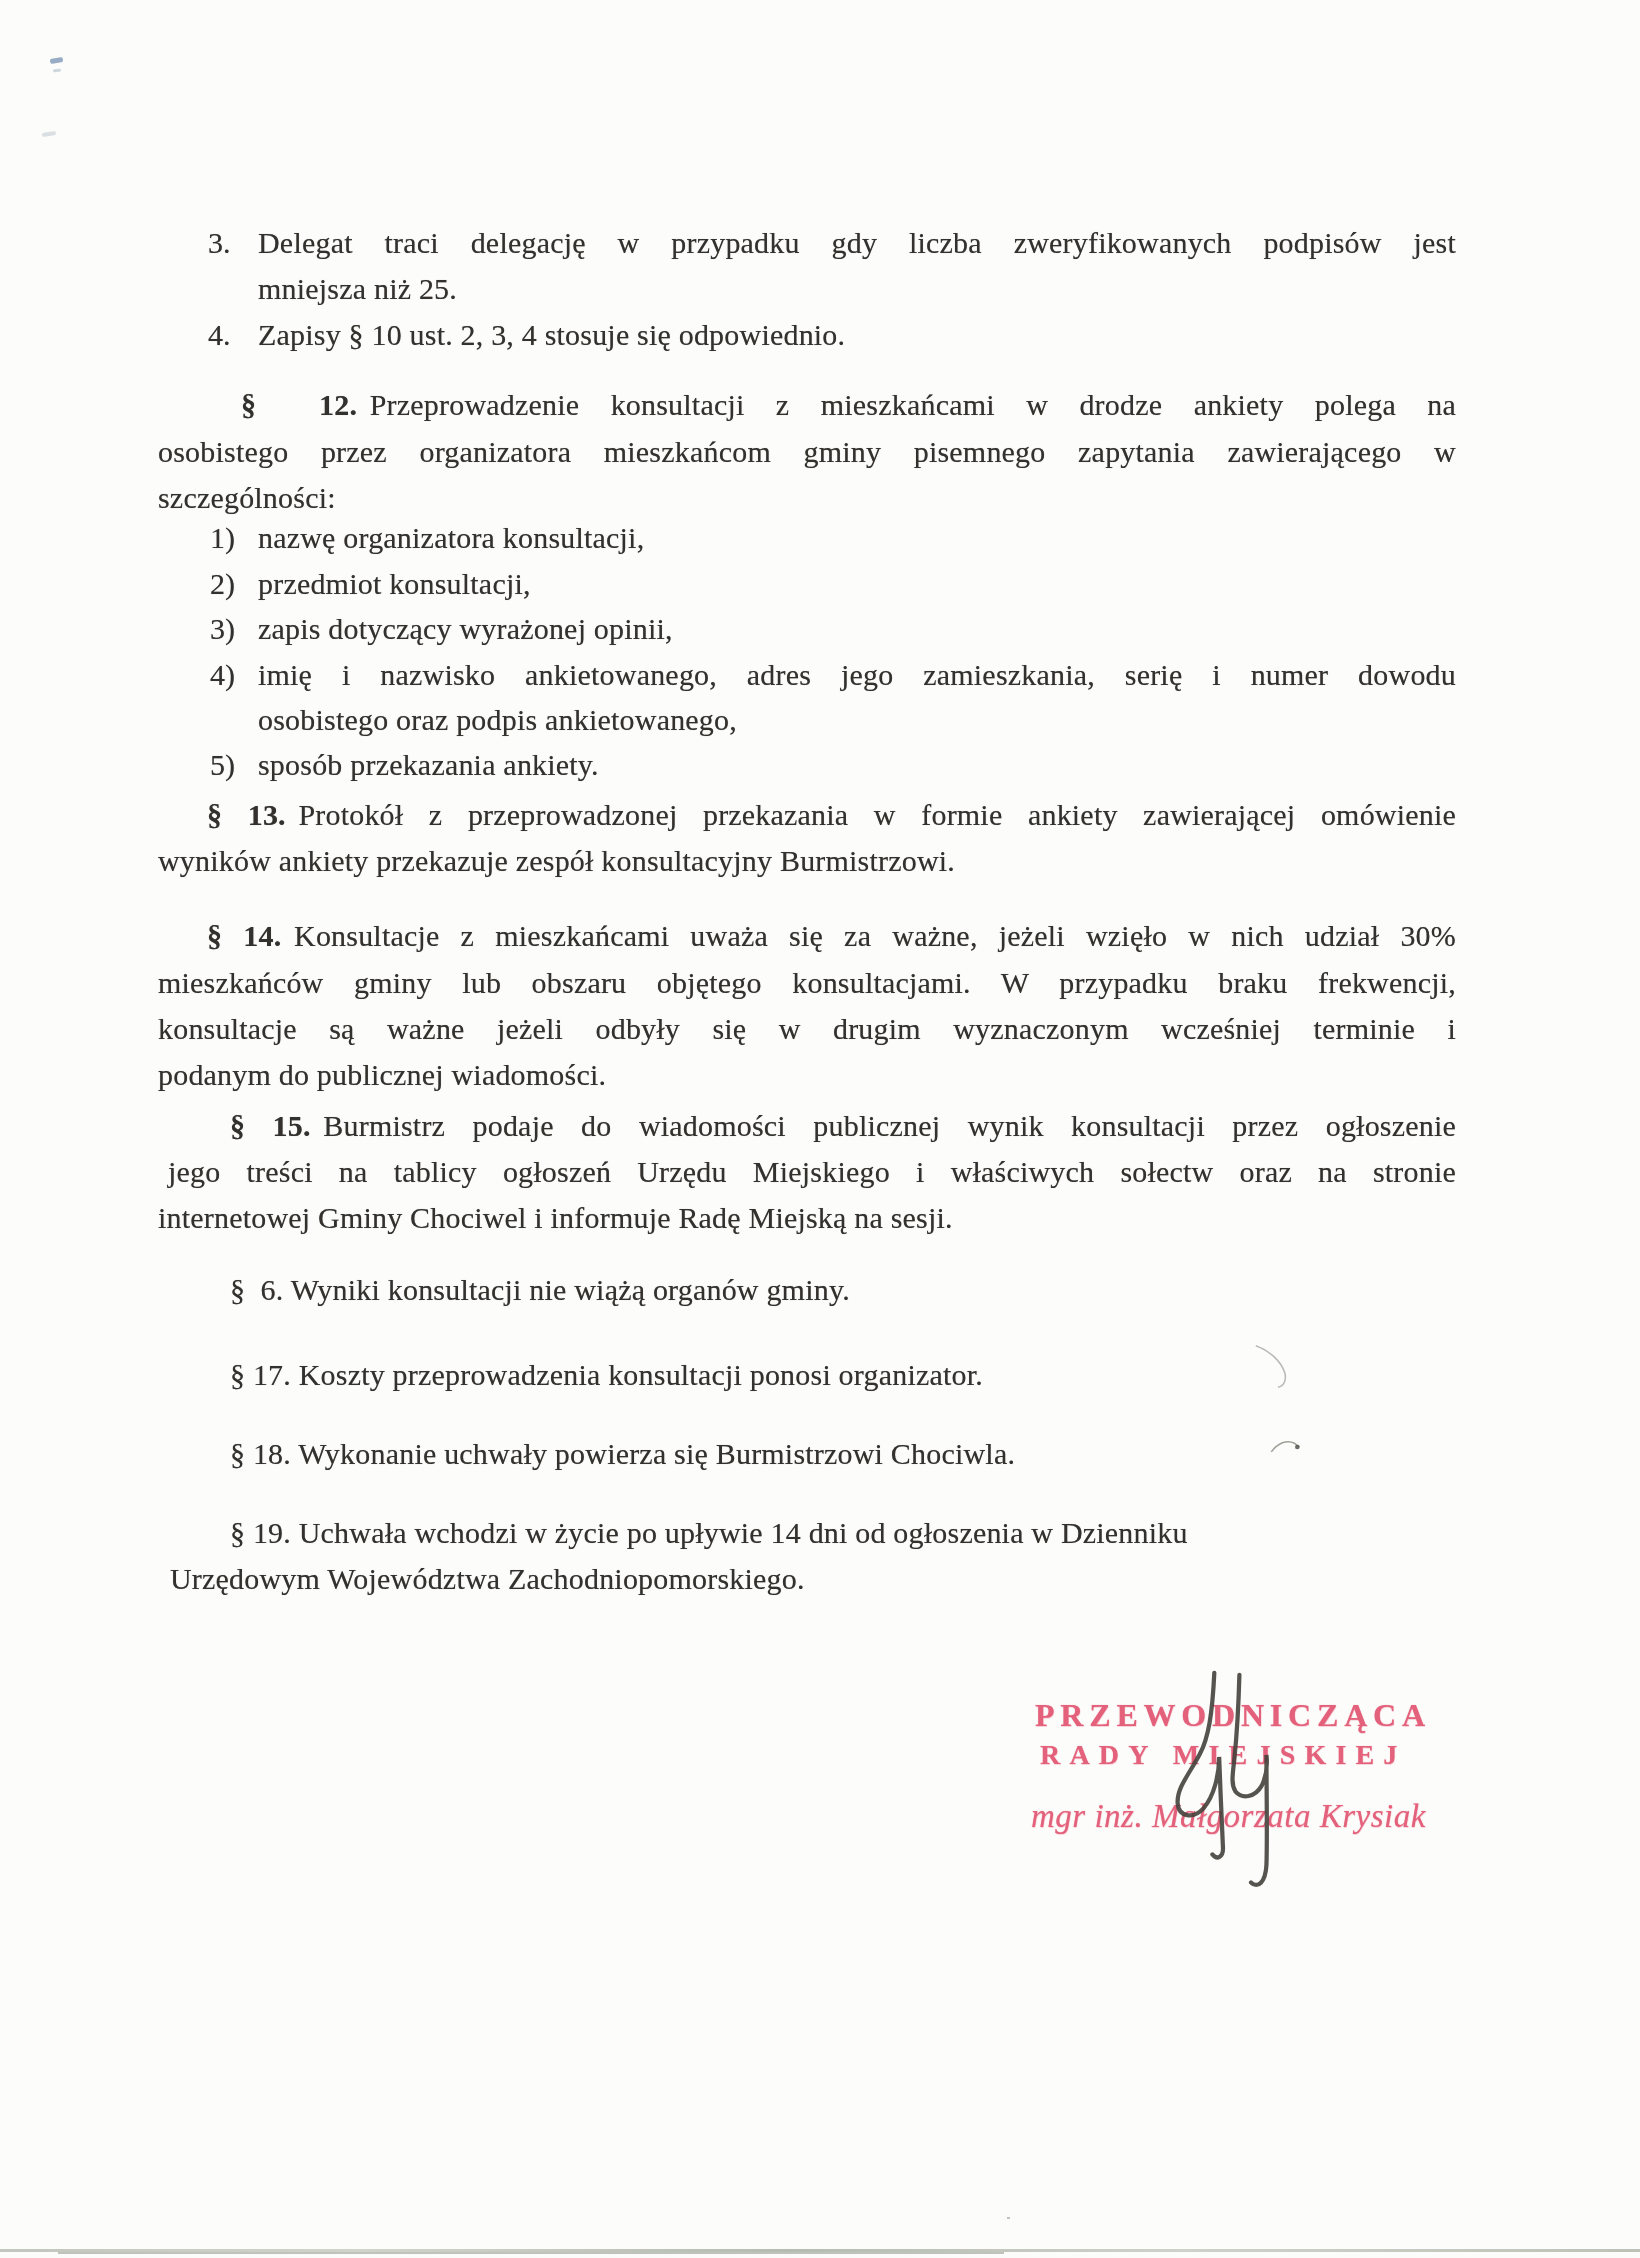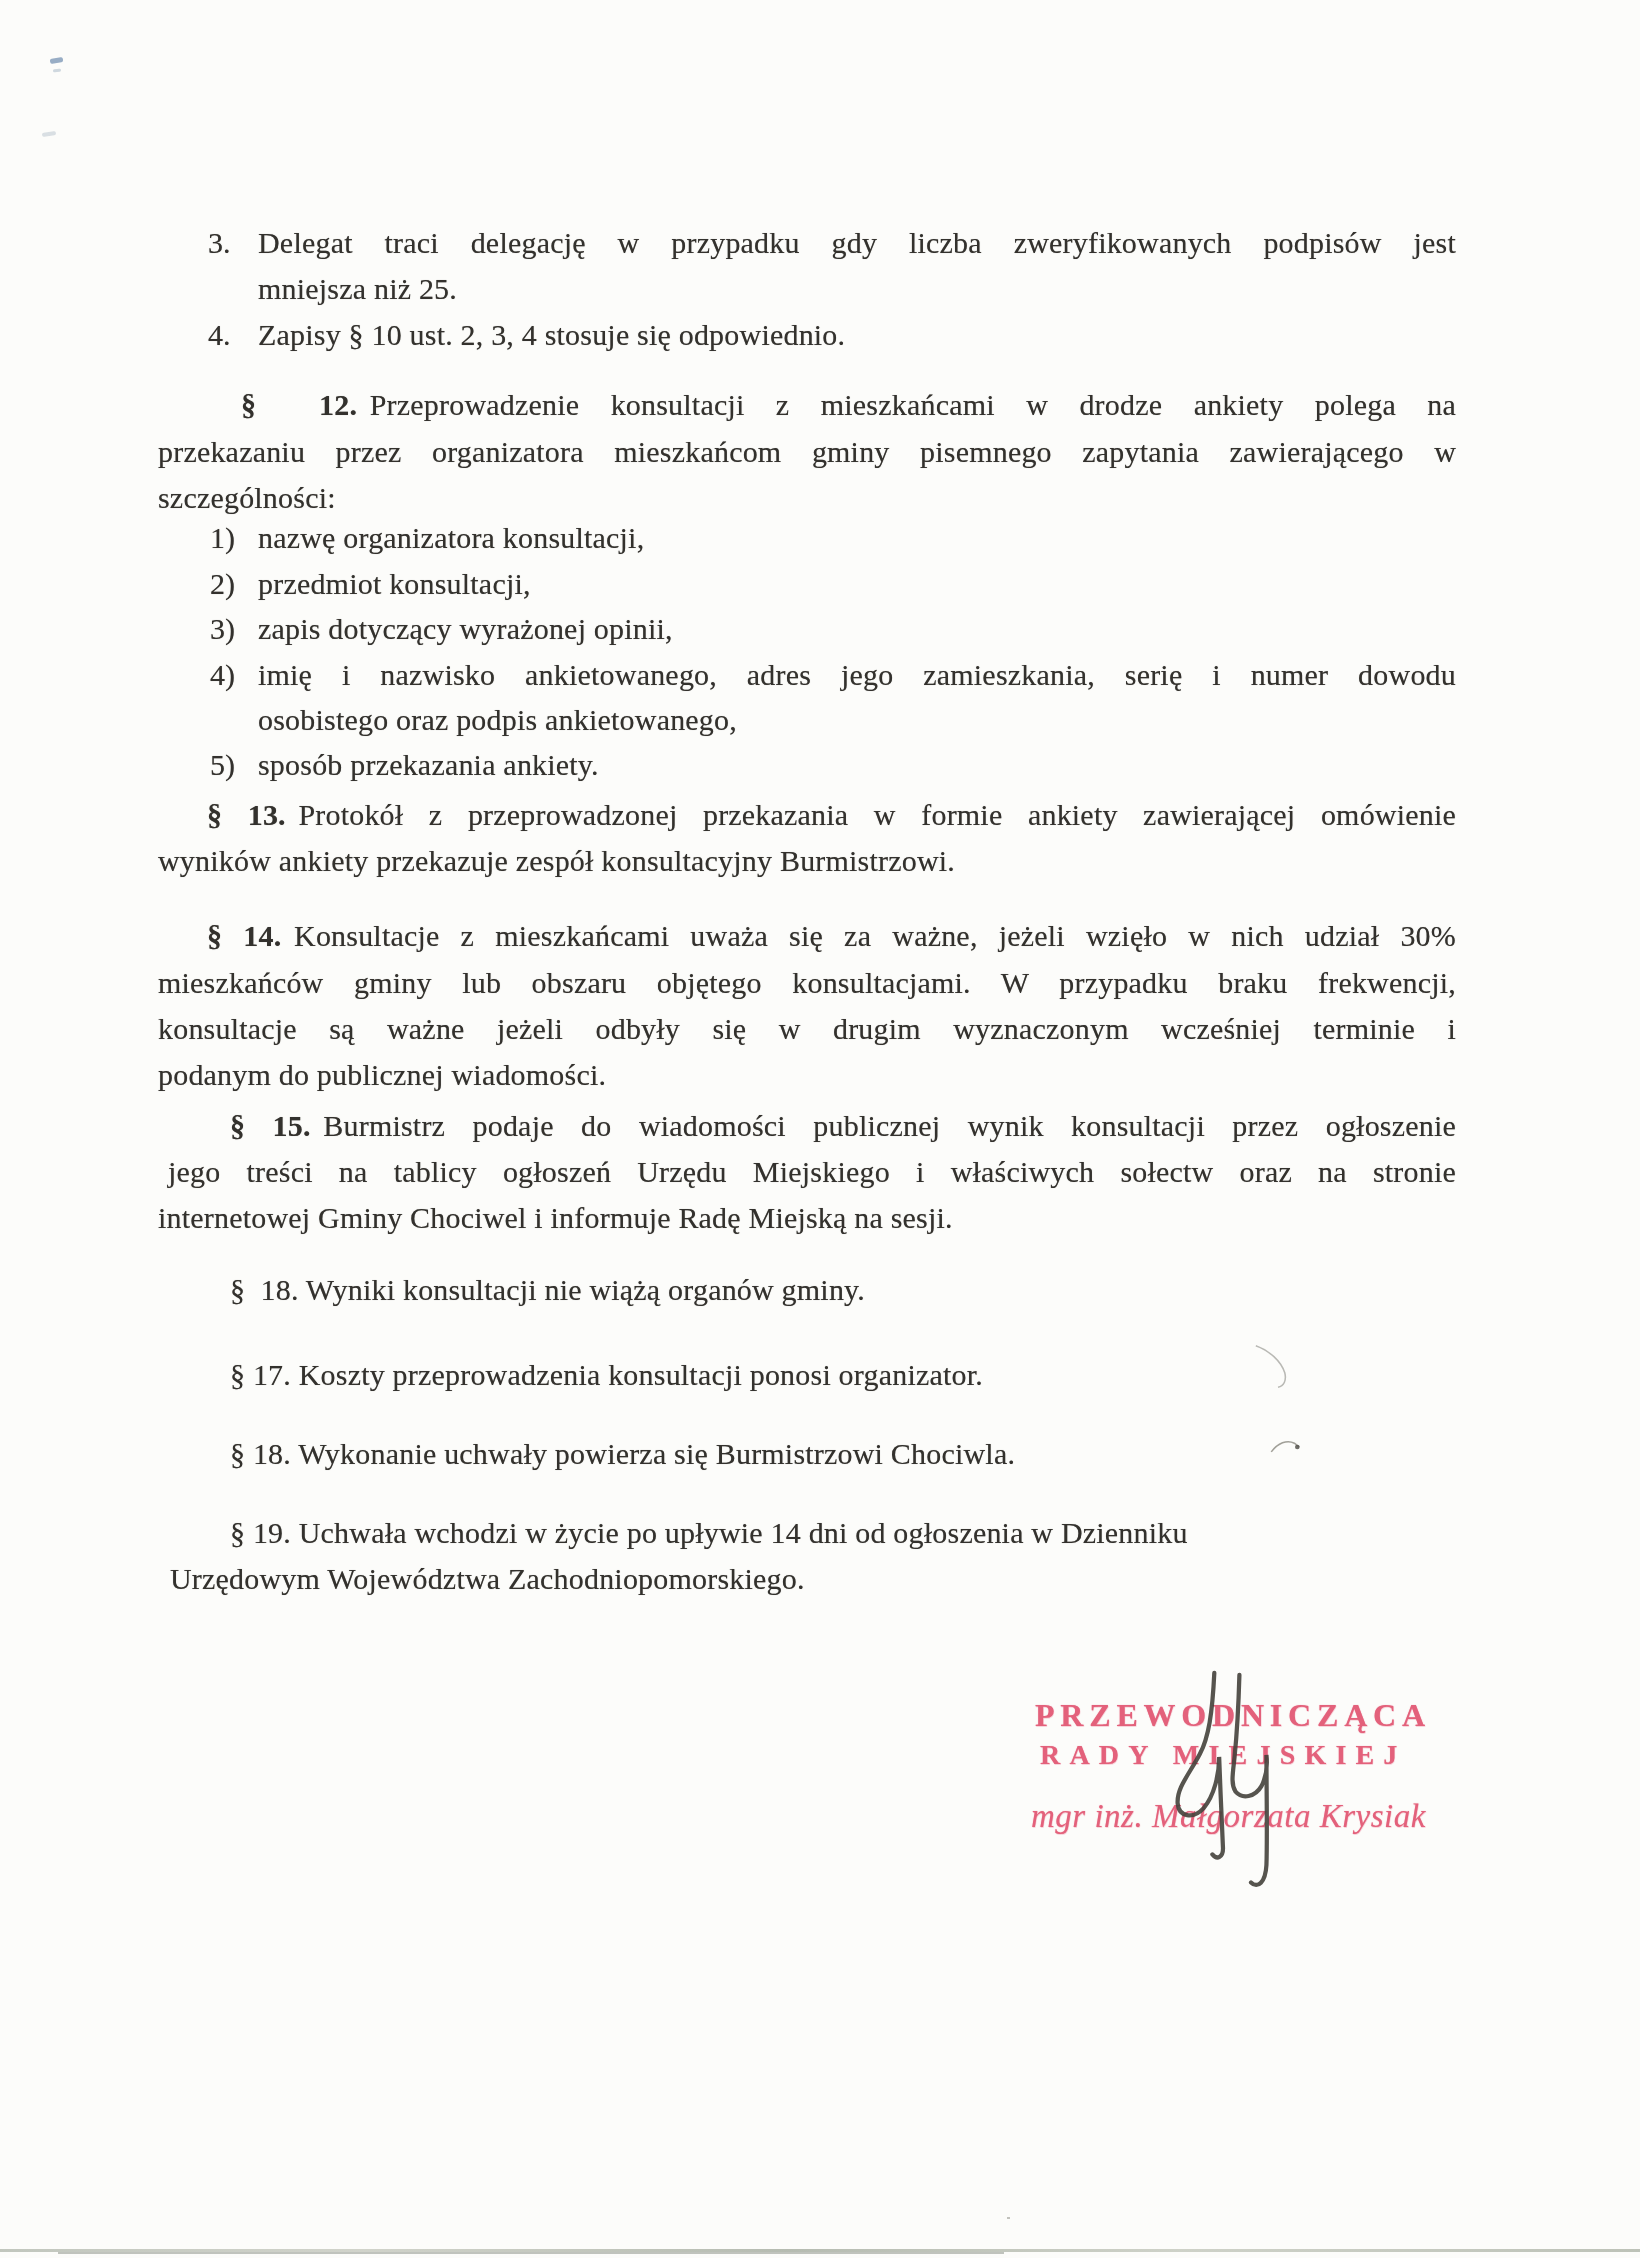--- a/index.html
+++ b/index.html
@@ -51,21 +51,21 @@
 
   <span class="marker" style="top:223px;left:208px;">3.</span>
   <div class="line just" style="top:223px;left:258px;">Delegat traci delegację w przypadku gdy liczba zweryfikowanych podpisów jest</div>
   <div class="line" style="top:269px;left:258px;">mniejsza niż 25.</div>
   <span class="marker" style="top:315px;left:208px;">4.</span>
   <div class="line" style="top:315px;left:258px;">Zapisy § 10 ust. 2, 3, 4 stosuje się odpowiednio.</div>
 
   <div class="line just" style="top:385px;left:241px;">
     <span class="pfx">§  12.</span><span>Przeprowadzenie konsultacji z mieszkańcami w drodze ankiety polega na</span>
   </div>
-  <div class="line just" style="top:432px;left:158px;">przekazaniu przez organizatora mieszkańcom gminy pisemnego zapytania zawierającego w</div>
+  <div class="line just" style="top:432px;left:158px;">osobistego przez organizatora mieszkańcom gminy pisemnego zapytania zawierającego w</div>
   <div class="line" style="top:478px;left:158px;">szczególności:</div>
 
   <span class="marker" style="top:518px;left:210px;">1)</span>
   <div class="line" style="top:518px;left:258px;">nazwę organizatora konsultacji,</div>
   <span class="marker" style="top:564px;left:210px;">2)</span>
   <div class="line" style="top:564px;left:258px;">przedmiot konsultacji,</div>
   <span class="marker" style="top:609px;left:210px;">3)</span>
   <div class="line" style="top:609px;left:258px;">zapis dotyczący wyrażonej opinii,</div>
   <span class="marker" style="top:655px;left:210px;">4)</span>
   <div class="line just" style="top:655px;left:258px;">imię i nazwisko ankietowanego, adres jego zamieszkania, serię i numer dowodu</div>
@@ -84,21 +84,21 @@
   <div class="line just" style="top:963px;left:158px;">mieszkańców gminy lub obszaru objętego konsultacjami. W przypadku braku frekwencji,</div>
   <div class="line just" style="top:1009px;left:158px;">konsultacje są ważne jeżeli odbyły się w drugim wyznaczonym wcześniej terminie i</div>
   <div class="line" style="top:1055px;left:158px;">podanym do publicznej wiadomości.</div>
 
   <div class="line just" style="top:1106px;left:230px;">
     <span class="pfx">§ 15.</span><span>Burmistrz podaje do wiadomości publicznej wynik konsultacji przez ogłoszenie</span>
   </div>
   <div class="line just" style="top:1152px;left:168px;">jego treści na tablicy ogłoszeń Urzędu Miejskiego i właściwych sołectw oraz na stronie</div>
   <div class="line" style="top:1198px;left:158px;">internetowej Gminy Chociwel i informuje Radę Miejską na sesji.</div>
 
-  <div class="line" style="top:1270px;left:230px;">§  18. Wyniki konsultacji nie wiążą organów gminy.</div>
+  <div class="line" style="top:1270px;left:230px;">§  6. Wyniki konsultacji nie wiążą organów gminy.</div>
   <div class="line" style="top:1355px;left:230px;">§ 17. Koszty przeprowadzenia konsultacji ponosi organizator.</div>
   <div class="line" style="top:1434px;left:230px;">§ 18. Wykonanie uchwały powierza się Burmistrzowi Chociwla.</div>
   <div class="line" style="top:1513px;left:230px;">§ 19. Uchwała wchodzi w życie po upływie 14 dni od ogłoszenia w Dzienniku</div>
   <div class="line" style="top:1559px;left:170px;">Urzędowym Województwa Zachodniopomorskiego.</div>
 
   <div class="stamp-line" id="stamp-l1">PRZEWODNICZĄCA</div>
   <div class="stamp-line" id="stamp-l2">RADY MIEJSKIEJ</div>
   <div class="stamp-line" id="stamp-name">mgr inż. Małgorzata Krysiak</div>
 
   <svg class="overlay" width="1640" height="2258" viewBox="0 0 1699 2339">

